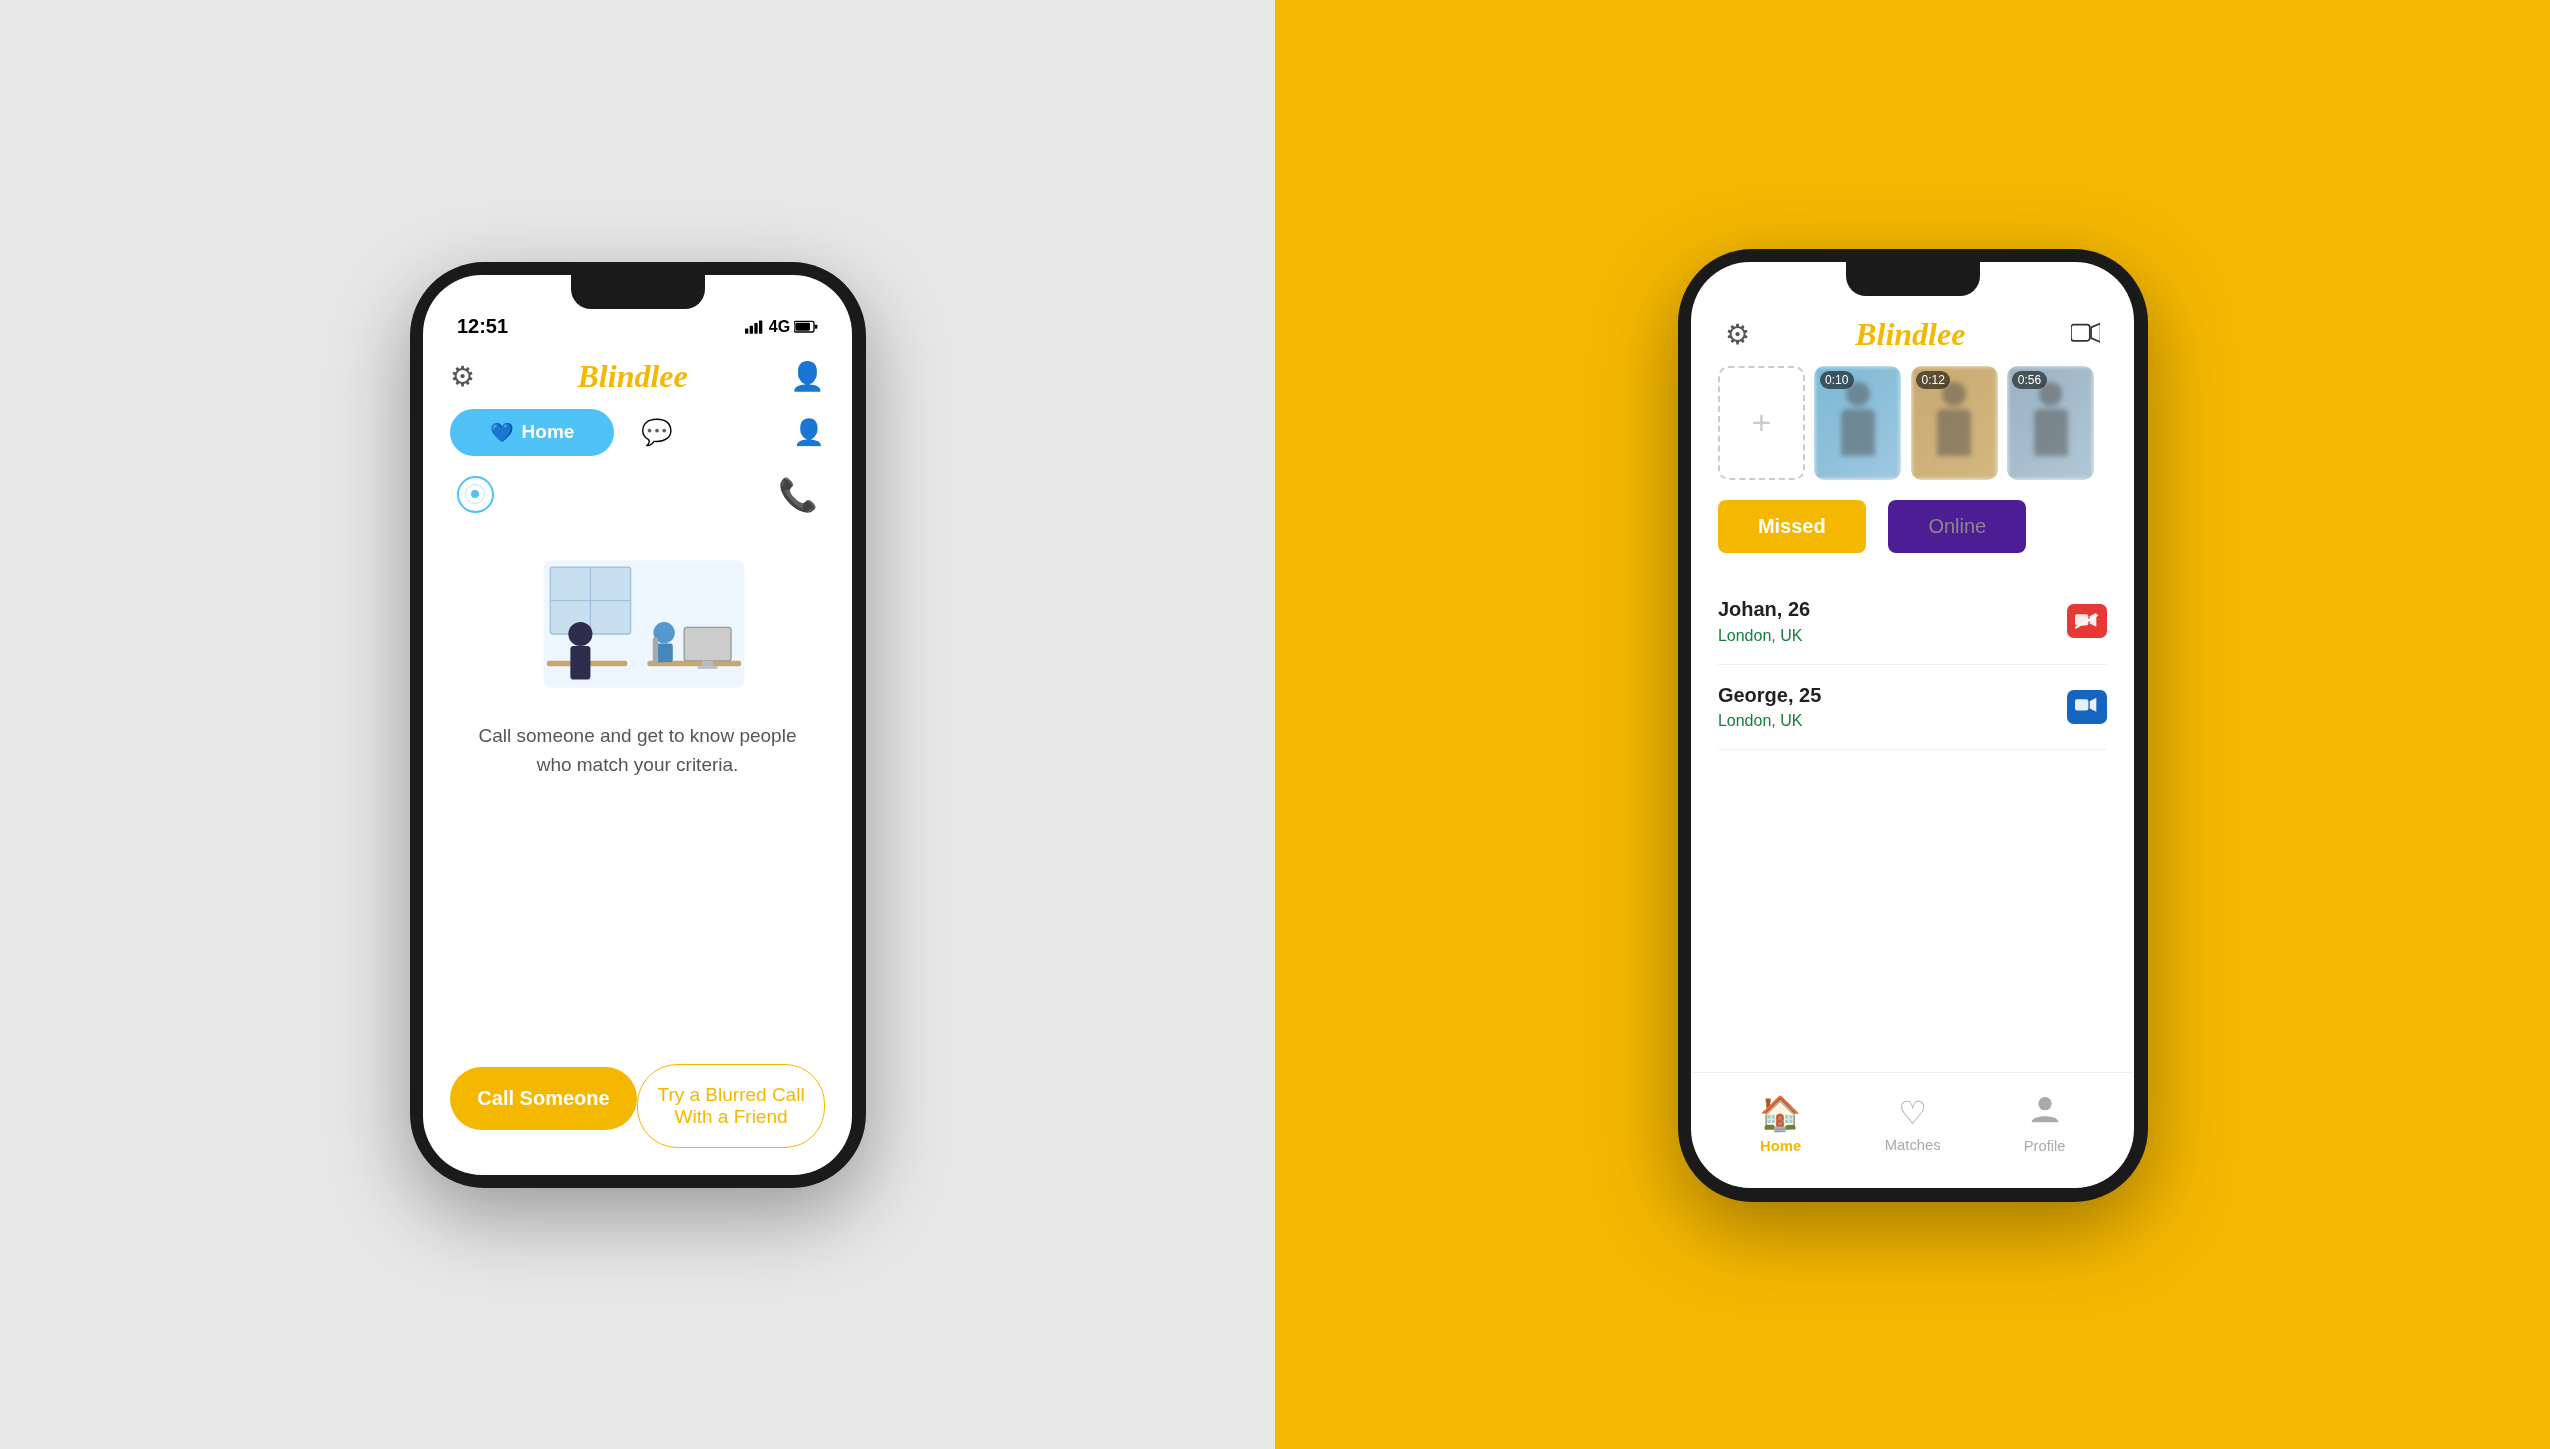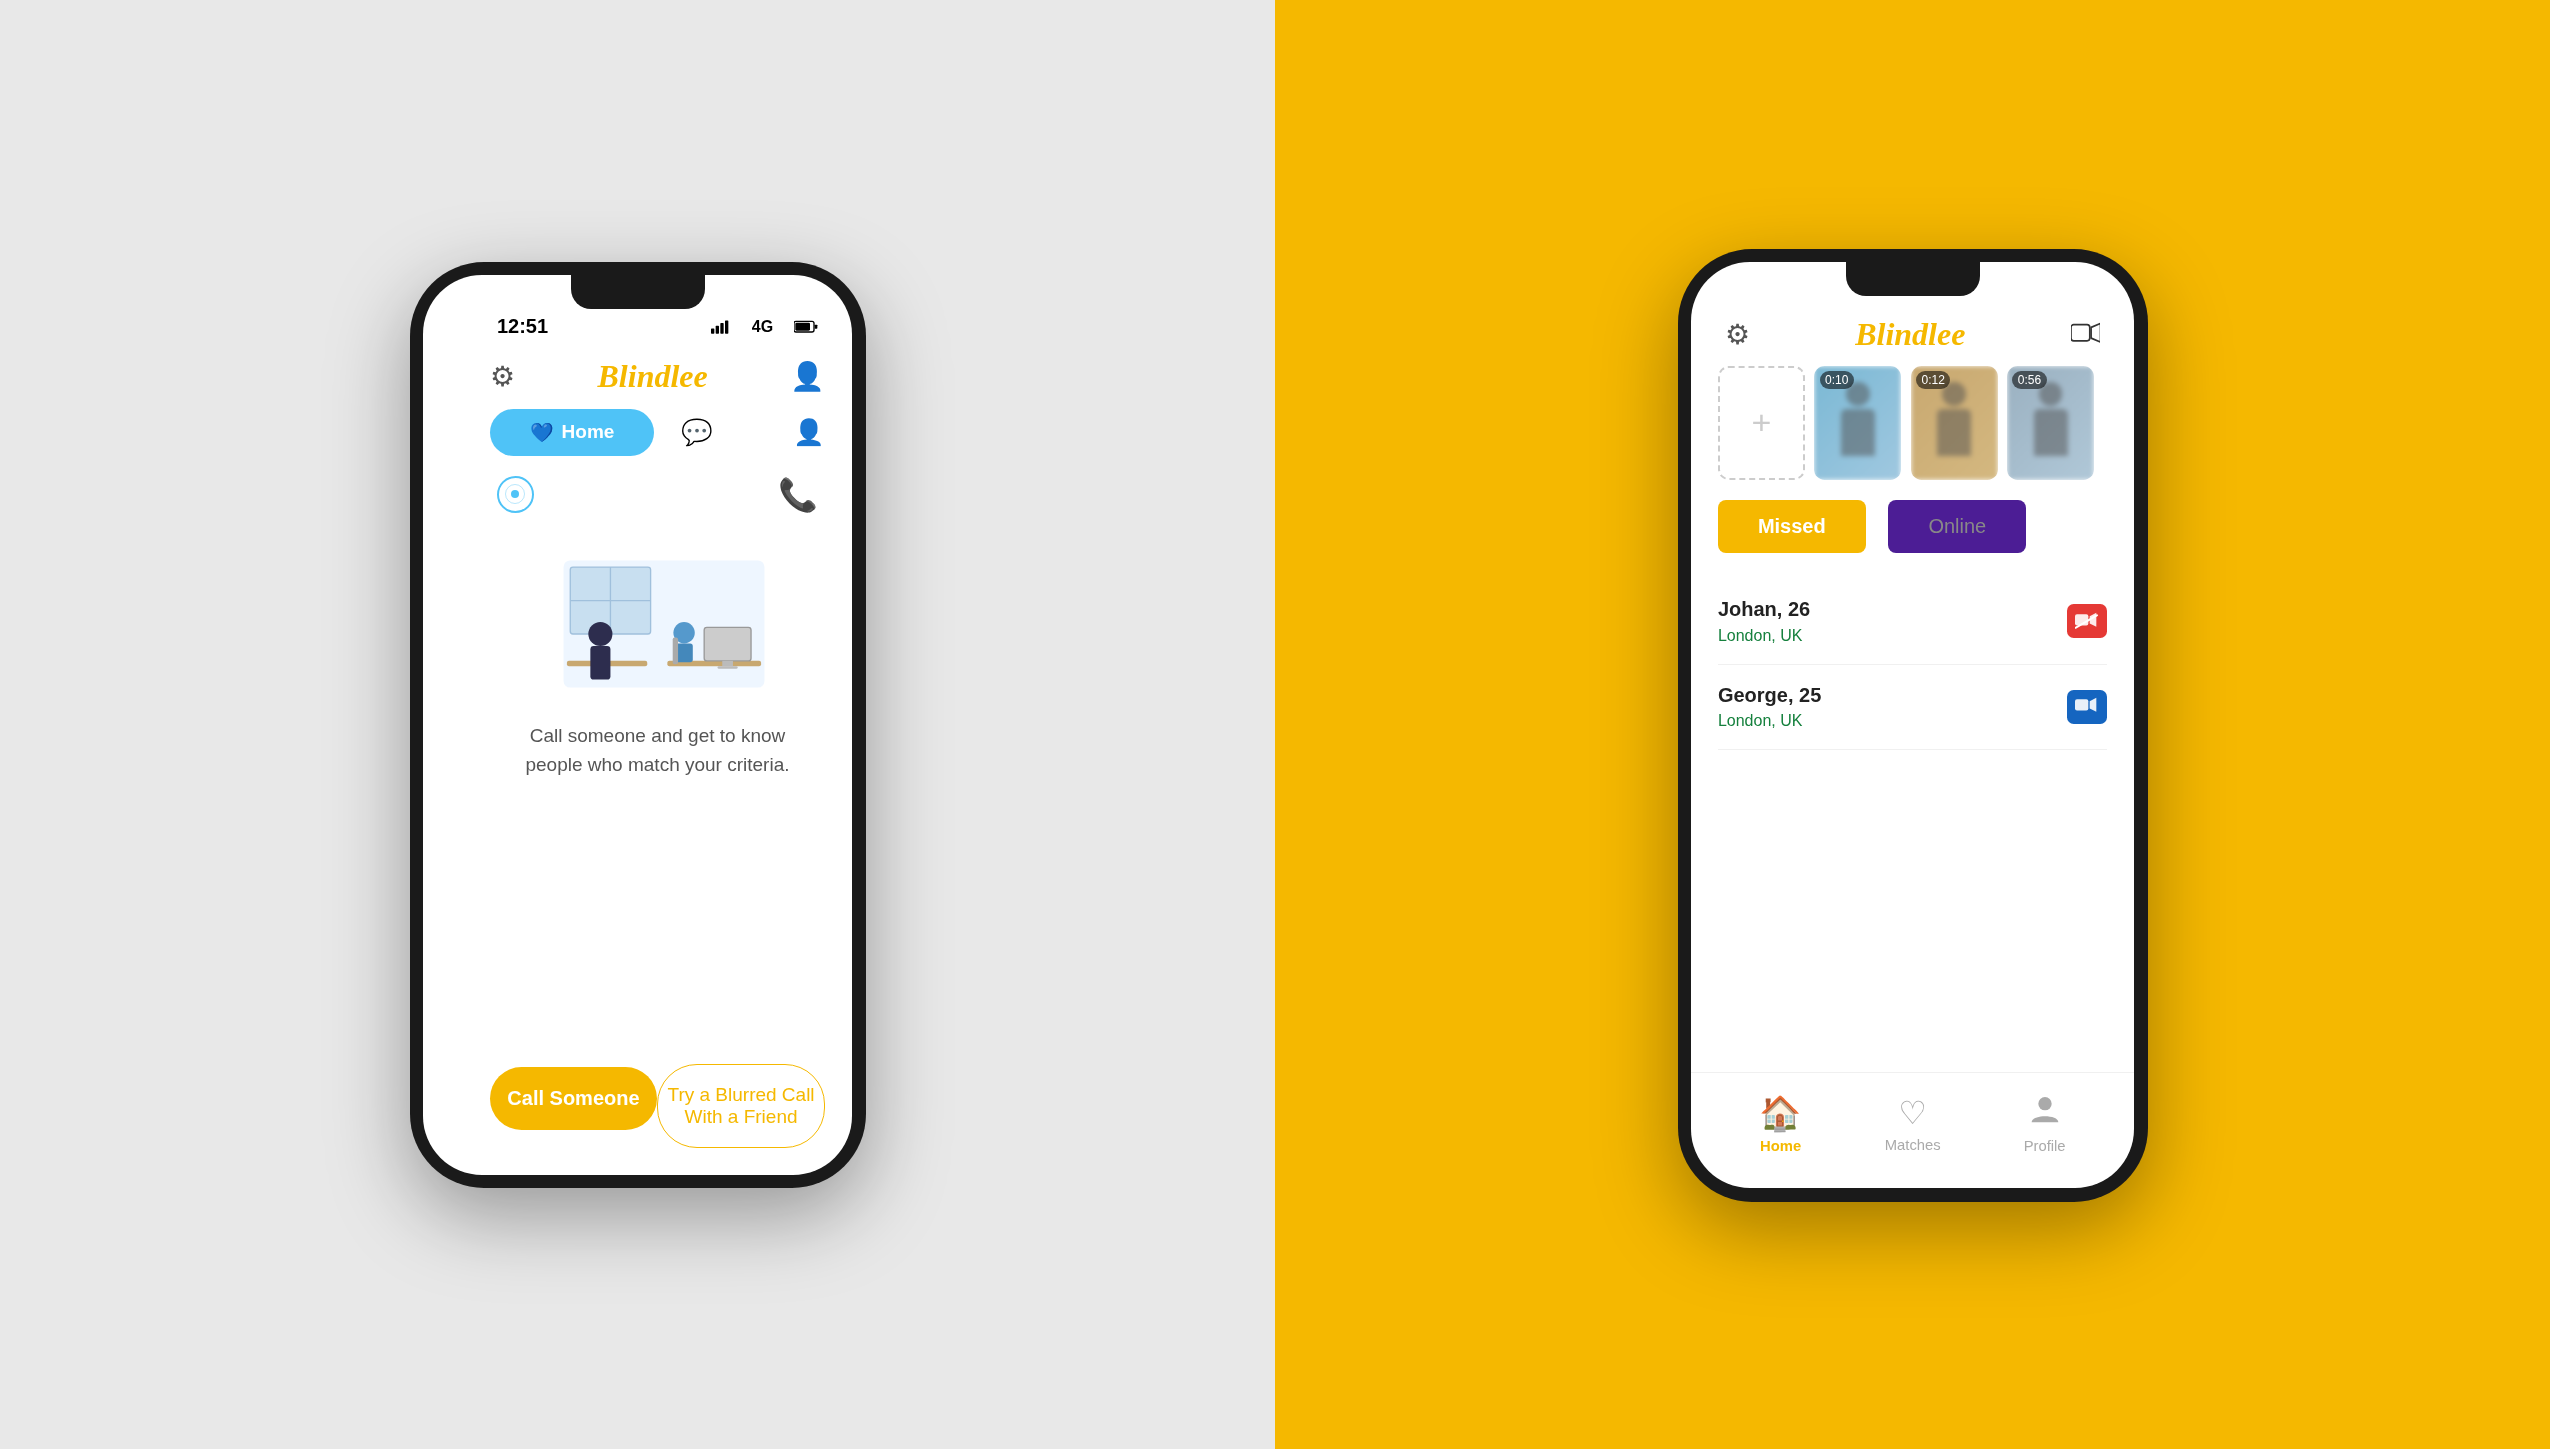--- a/index.html
+++ b/index.html
@@ -56,21 +56,20 @@
       border-radius: 59px;
       overflow: hidden;
       position: absolute;
     }
 
     .phone-left .phone-screen {
       top: 13.4px;
       left: 13.4px;
       right: 13.4px;
       bottom: 13.4px;
-      padding-left: 40px;
     }
 
     .phone-right .phone-screen {
       top: 13.4px;
       left: 13.4px;
       right: 13.4px;
       bottom: 13.4px;
     }
 
     
@@ -98,21 +97,21 @@
     }
 
     .status-bar .time {
       font-size: 20px;
       font-weight: 700;
     }
 
     .status-icons {
       display: flex;
       align-items: center;
-      gap: 21px;
+      gap: 4px;
       font-size: 16px;
     }
 
     
     .left-app-header {
       display: flex;
       align-items: center;
       justify-content: space-between;
       padding: 6.7px 27px 13.4px;
     }

